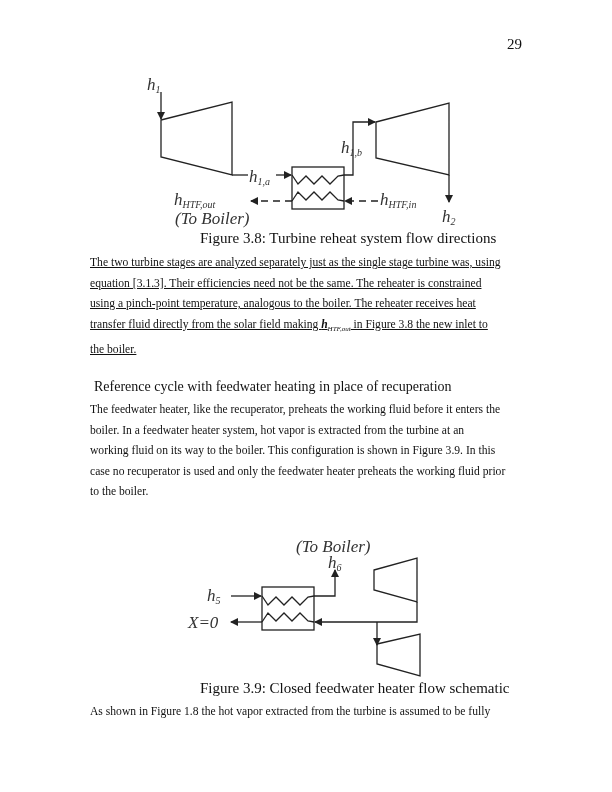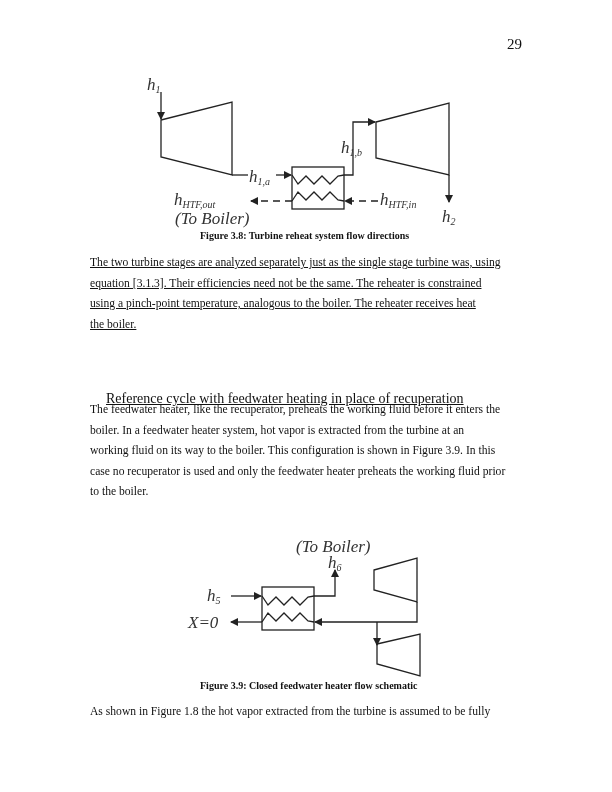--- a/index.html
+++ b/index.html
@@ -1,22 +1,22 @@
 <!DOCTYPE html>
 <html><head>
 <meta charset="utf-8">
 <style>
   html, body { margin: 0; padding: 0; background: #ffffff; }
   body { width: 612px; height: 792px; position: relative; overflow: hidden;
          font-family: "Liberation Serif", "DejaVu Serif", serif; color: #111; }
   .page-number { position: absolute; top: 36px; left: 507px; font-size: 15px; }
   .fig { position: absolute; left: 0; top: 0; }
-  .caption { position: absolute; font-size: 10px; font-weight: bold; white-space: nowrap; }
+  .caption { position: absolute; font-size: 15px; font-weight: normal; white-space: nowrap; }
   .para { position: absolute; left: 90px; width: 460px; font-size: 11.6px; line-height: 20.6px; margin: 0; }
-  .heading { position: absolute; left: 90px; top: 375px; font-size: 14px; text-decoration: underline; margin: 16px; font-weight: normal; }
+  .heading { position: absolute; left: 90px; top: 375px; font-size: 14px; margin: 4px; font-weight: normal; }
   .sub-h { font-style: italic; }
   svg text { font-family: "Liberation Serif", "DejaVu Serif", serif; font-style: italic; fill: #333; }
 </style>
 </head>
 <body>
 
 <div class="page-number">29</div>
 
 <svg class="fig" width="612" height="250" viewBox="0 0 612 250">
   <defs>
@@ -50,20 +50,21 @@
   <text x="174" y="205" font-size="17"><tspan>h</tspan><tspan font-size="10" dy="3">HTF,out</tspan></text>
   <text x="380" y="205" font-size="17"><tspan>h</tspan><tspan font-size="10" dy="3">HTF,in</tspan></text>
   <text x="175" y="224" font-size="17">(To Boiler)</text>
 </svg>
 <div class="caption" style="left:200px; top:230px;">Figure 3.8:  Turbine reheat system flow directions</div>
 
 <div class="para" style="top:253px;text-decoration:underline;">
   <div>The two turbine stages are analyzed separately just as the single stage turbine was, using</div>
   <div>equation [3.1.3].  Their efficiencies need not be the same.  The reheater is constrained</div>
   <div>using a pinch-point temperature, analogous to the boiler.  The reheater receives heat</div>
+  <div><span>transfer fluid directly from the solar field making </span><span class="sub-h" style="font-weight:bold">h</span><sub class="sub-h" style="font-size:7px">HTF,out</sub><span> in Figure 3.8 the new inlet to</span></div>
   <div>the boiler.</div>
 </div>
 
 <h2 class="heading">Reference cycle with feedwater heating in place of recuperation</h2>
 
 <div class="para" style="top:400px;">
   <div>The feedwater heater, like the recuperator, preheats the working fluid before it enters the</div>
   <div>boiler.  In a feedwater heater system, hot vapor is extracted from the turbine at an</div>
   <div>working fluid on its way to the boiler.  This configuration is shown in Figure 3.9.  In this</div>
   <div>case no recuperator is used and only the feedwater heater preheats the working fluid prior</div>

